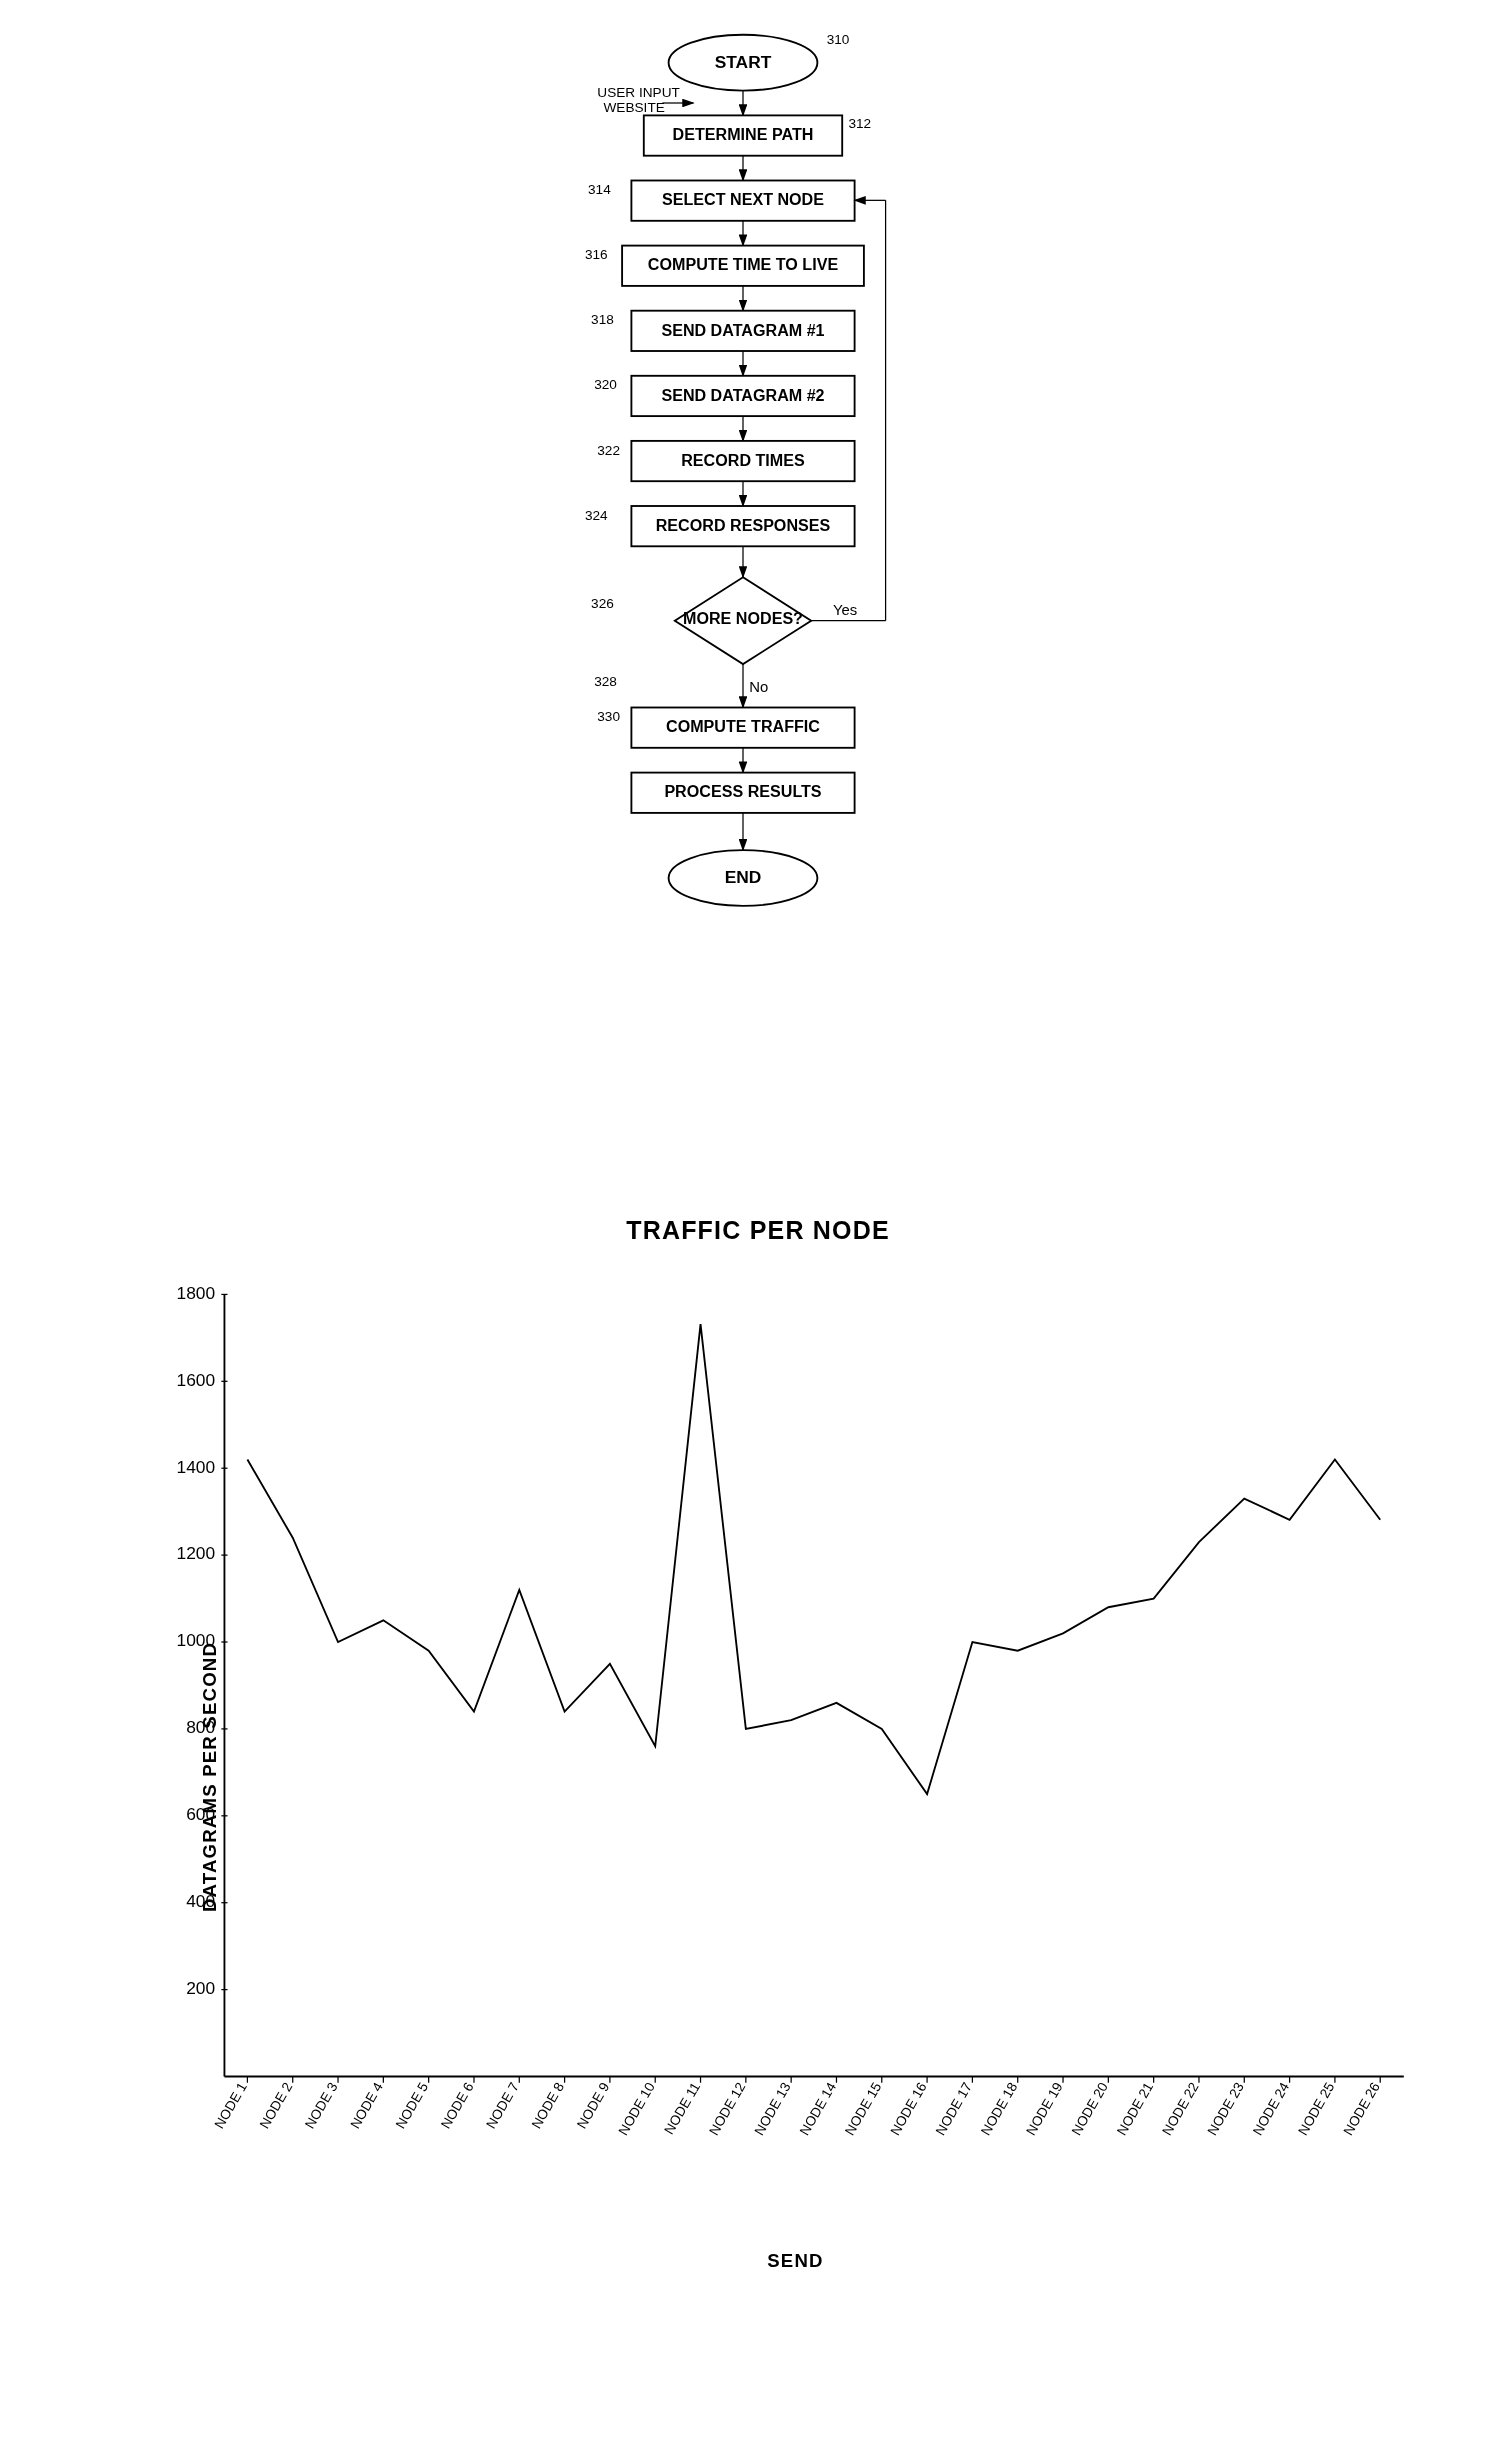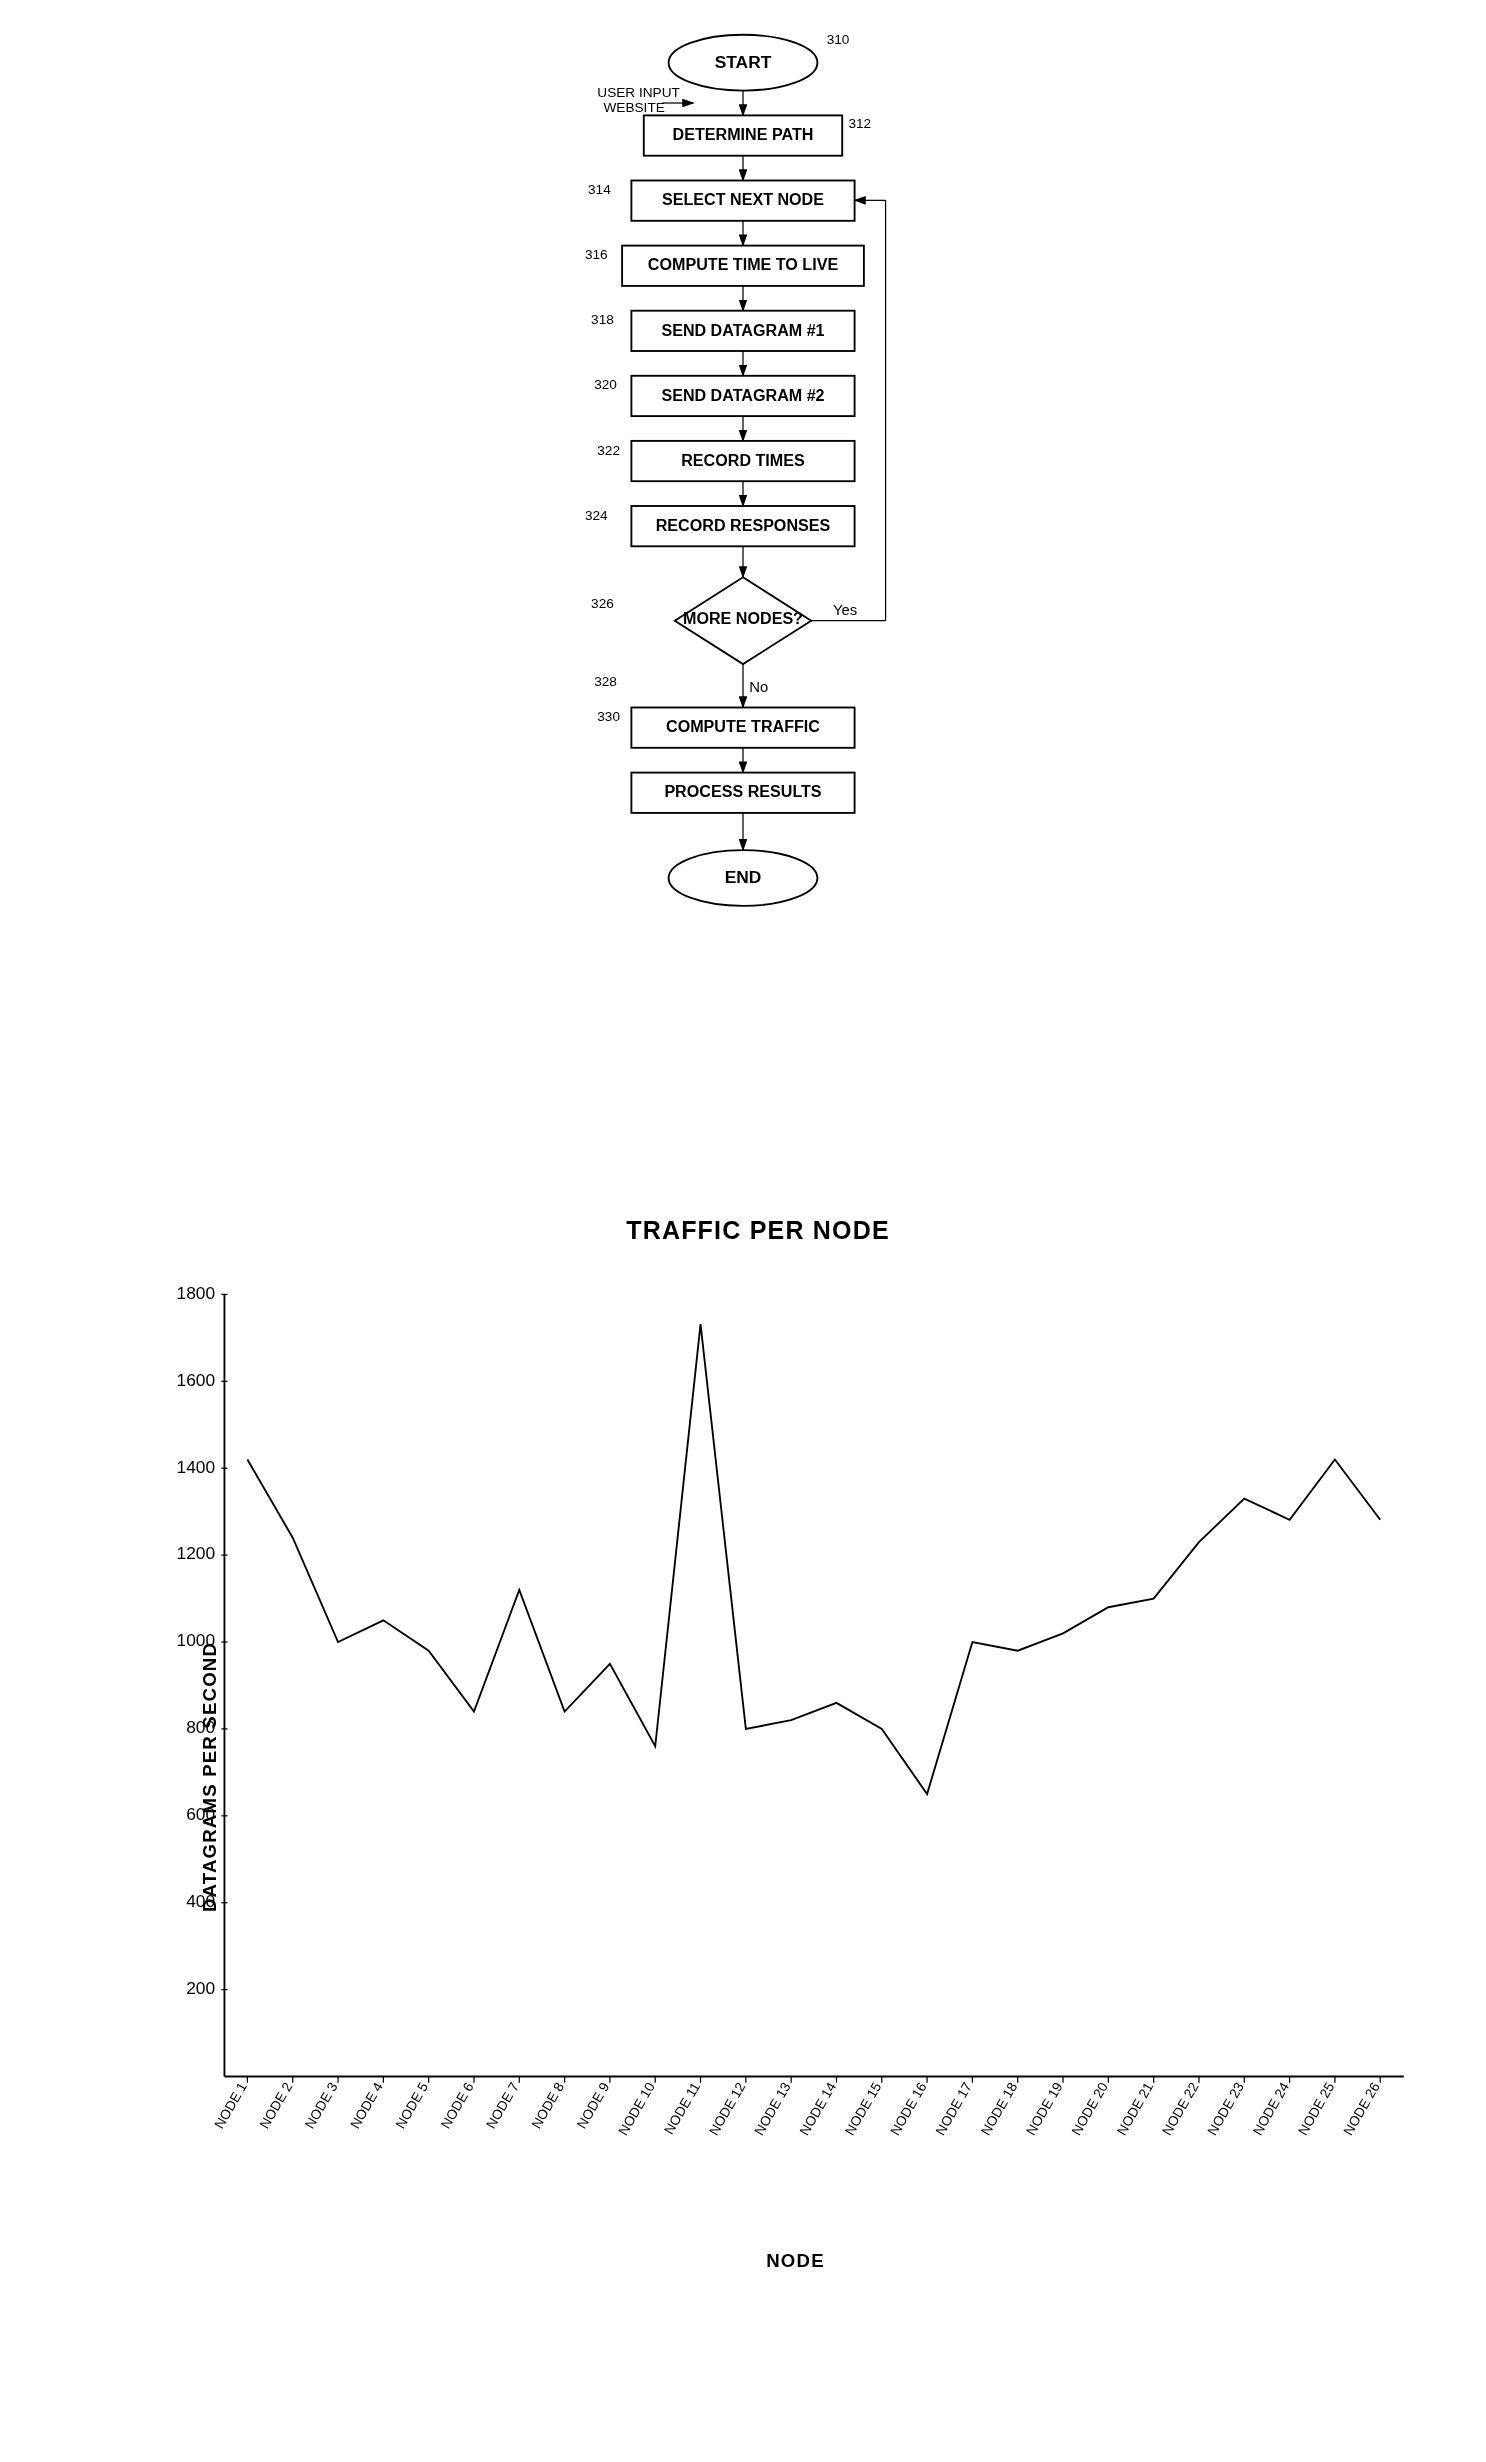--- a/index.html
+++ b/index.html
@@ -314,18 +314,18 @@
 
             <line x1="1942" y1="1280" x2="1942" y2="1290" stroke="black" stroke-width="2"></line>
             <text x="1942" y="1295" text-anchor="end" font-size="22" transform="rotate(-60, 1942, 1295)">NODE 26</text>
           </g>
 
           <polyline points="117,286 190,412 263,580 336,545 409,594 482,692 555,496 628,692 701,615 774,748 847,68 920,720 993,706 1066,678 1139,720 1212,825 1285,580 1358,594 1431,566 1504,524 1577,510 1650,419 1723,349 1796,383 1869,286 1942,383" fill="none" stroke="black" stroke-width="3"></polyline>
 
         </svg>
       </div>
 
-      <div class="x-axis-label">NODE</div>
+      <div class="x-axis-label">SEND</div>
     </div>
   </div>
 
 </div>
 
 
 </body></html>

